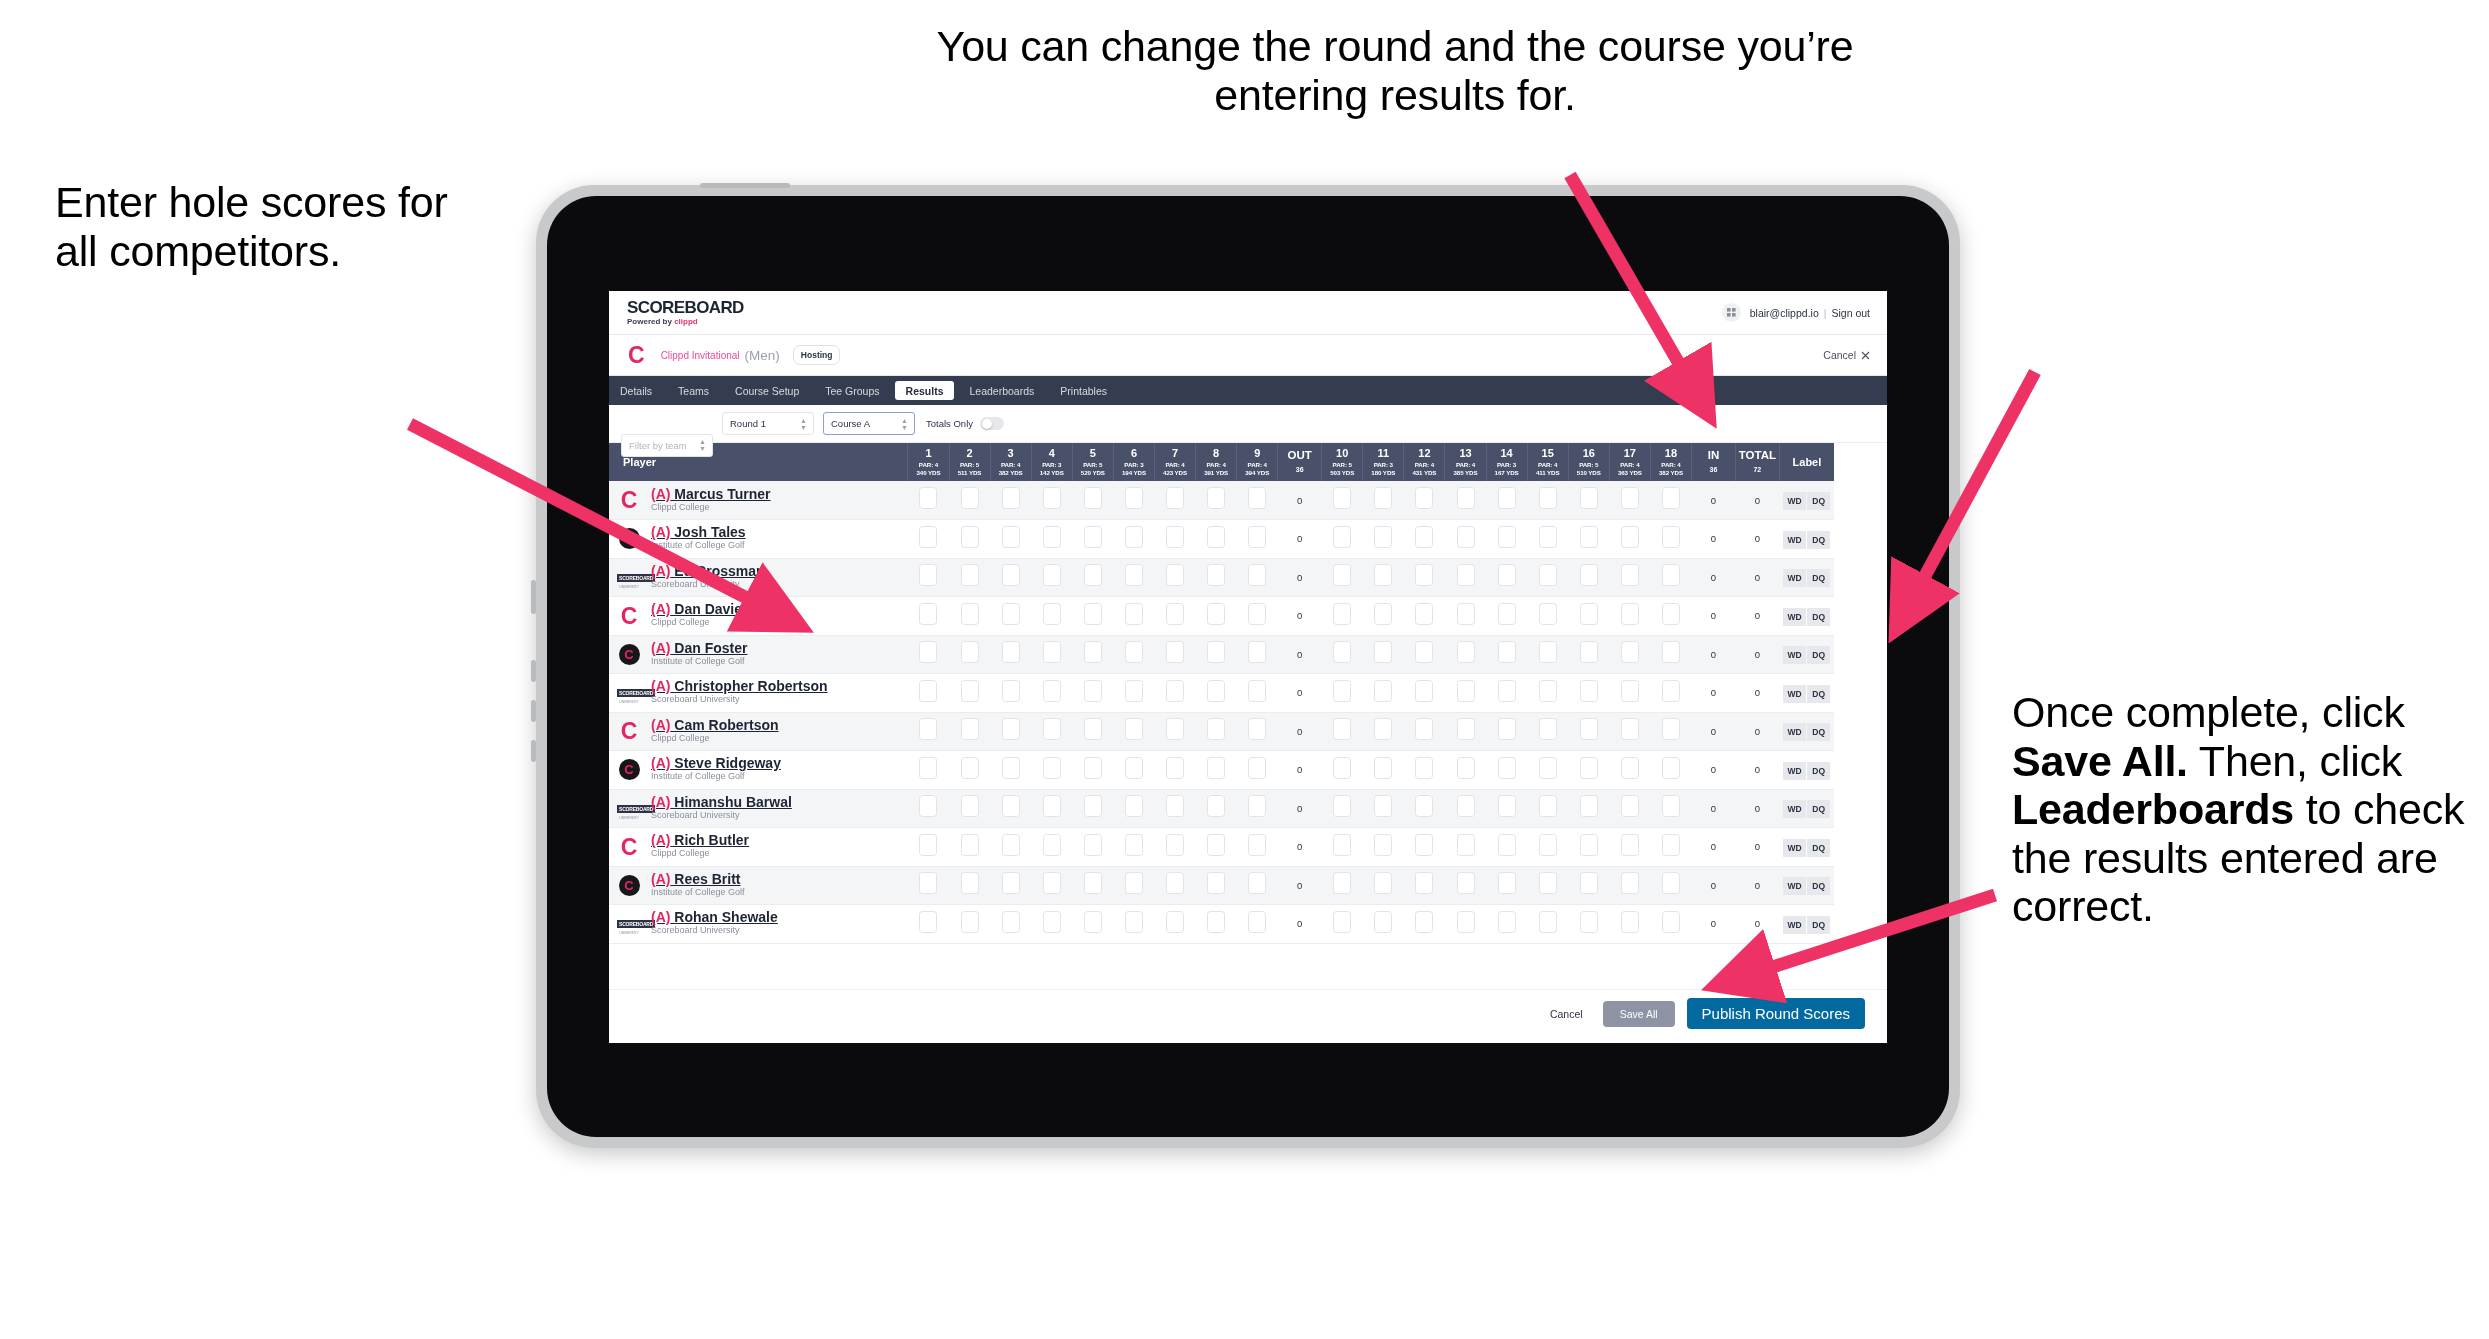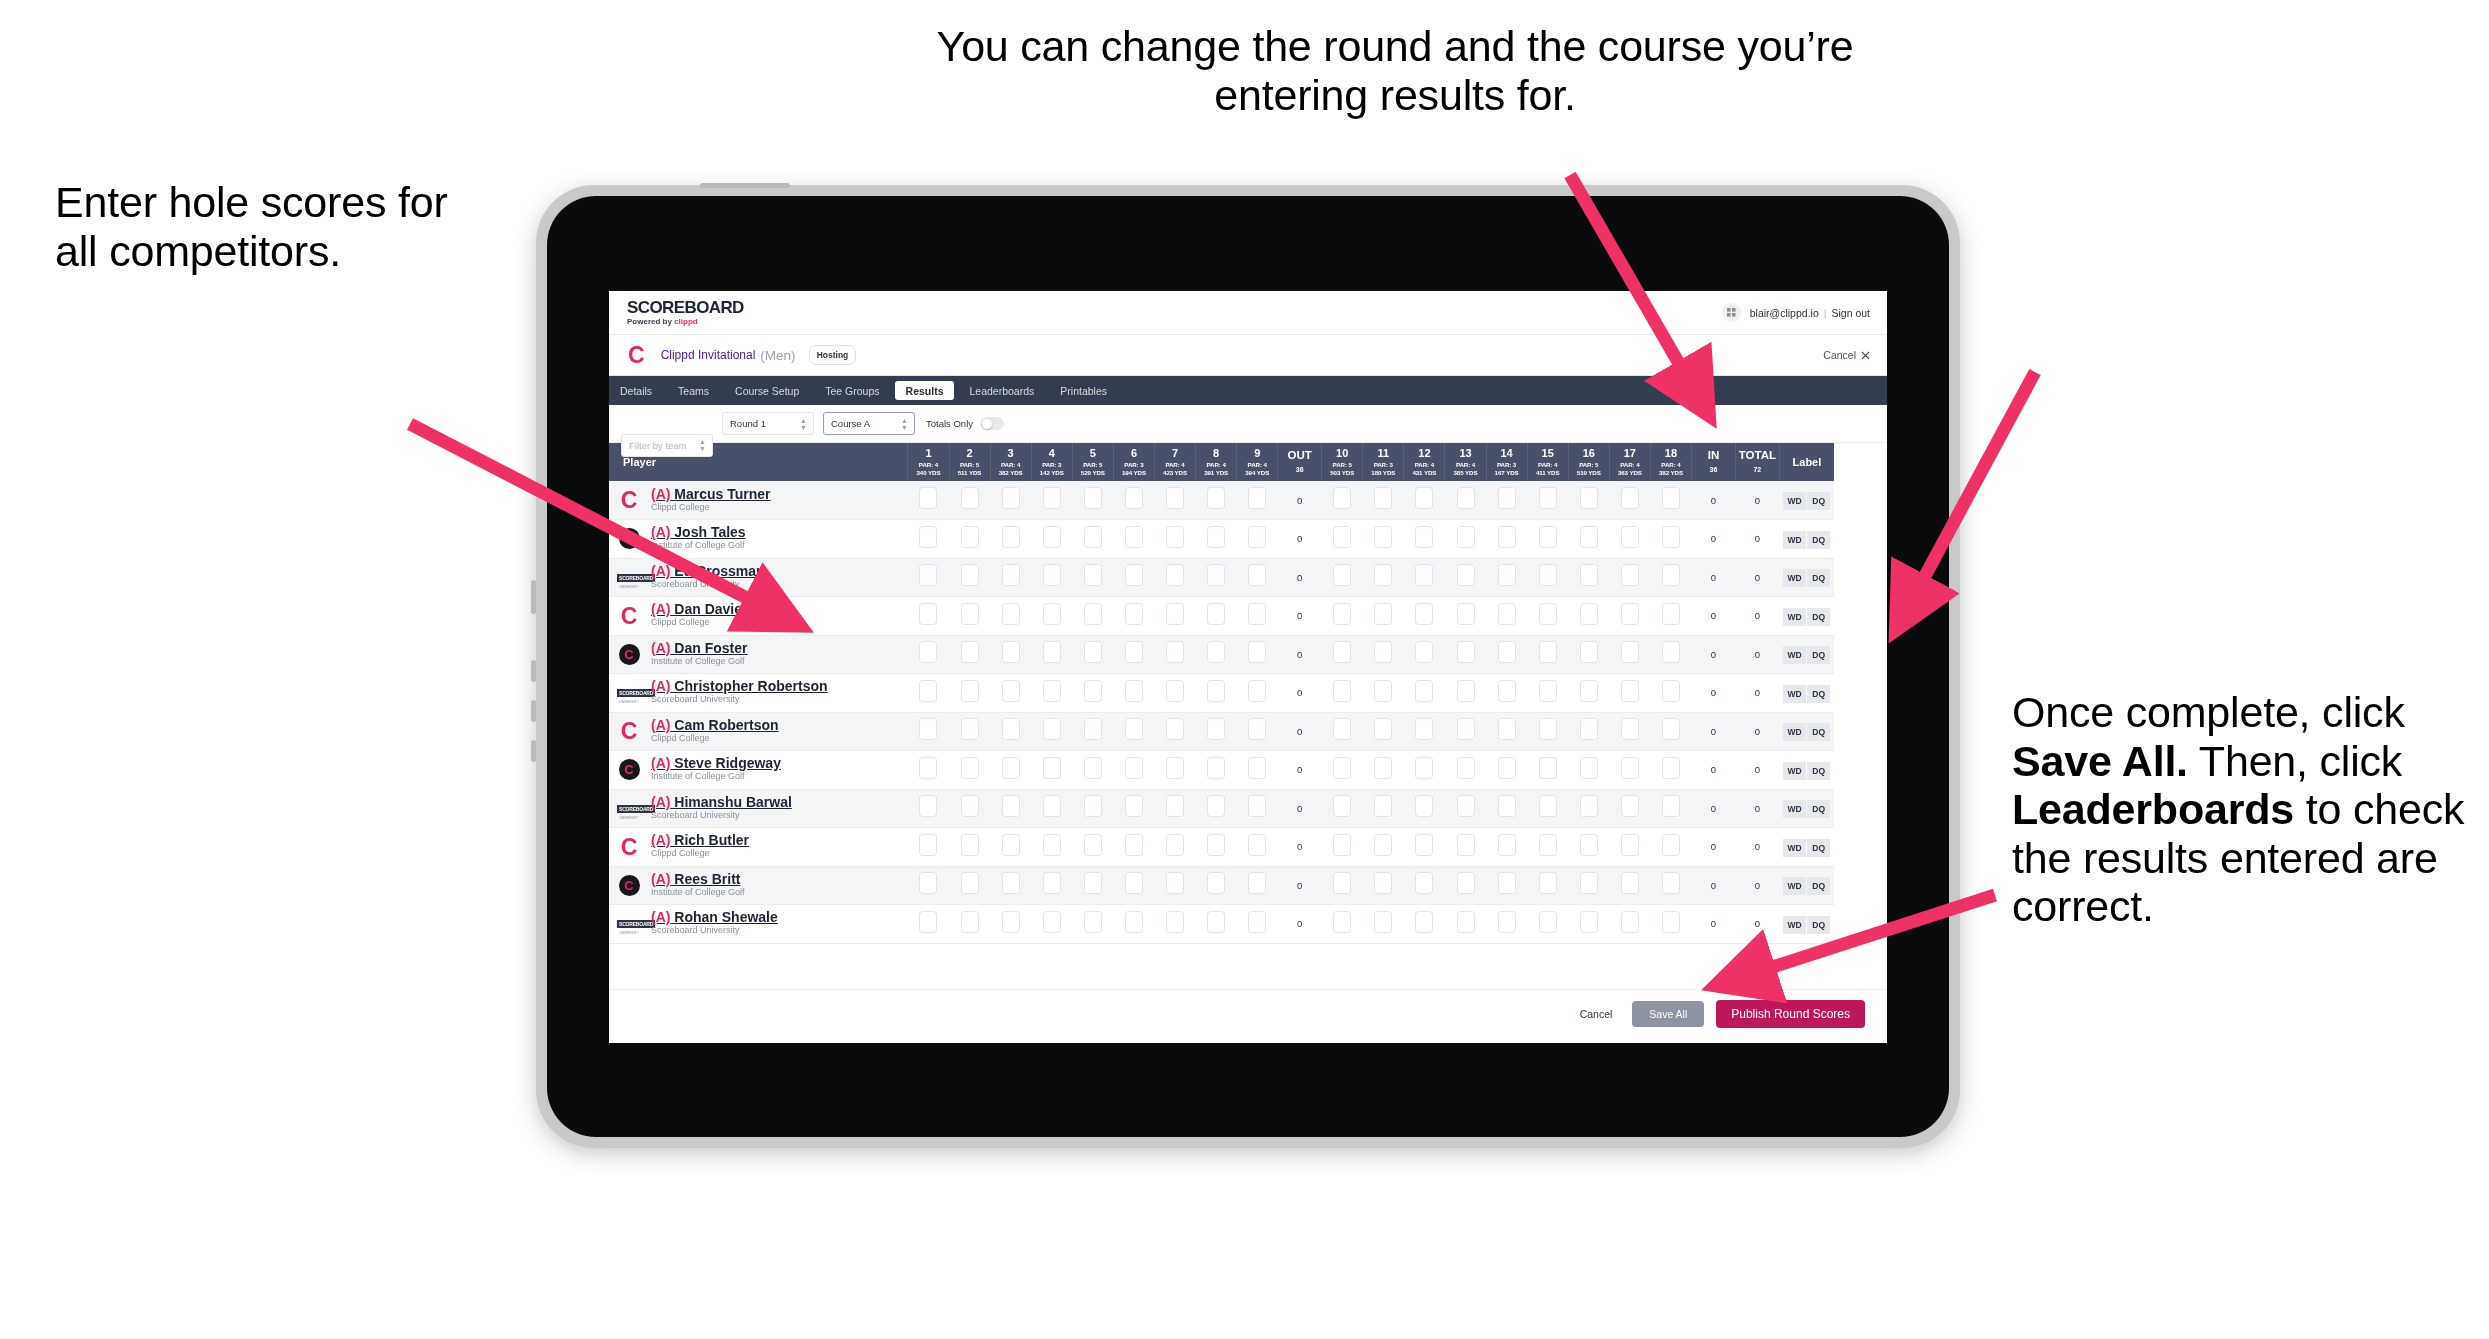--- a/index.html
+++ b/index.html
@@ -94,21 +94,21 @@
 
   
   .tbar {
     height:40px; background:#fff; display:flex; align-items:center;
     border-bottom:1px solid #e7e8ea; position:relative;
   }
   .tbar-logo {
     margin-left:19px; font-size:23px; font-weight:bold; color:#e5255e;
     font-family:"Liberation Sans",sans-serif; line-height:20px;
   }
-  .tbar-title { margin-left:16px; font-size:12px; color:#4c1d95; font-weight:500; }
+  .tbar-title { margin-left:16px; font-size:10px; color:#ec4899; font-weight:500; }
   .tbar-gender { font-size:13.5px; color:#9aa0ae; margin-left:5px; }
   .tbar-badge {
     margin-left:13px; font-size:8.5px; font-weight:bold; color:#2d3344;
     border:1px solid #dfe1e5; border-radius:7px; padding:4px 7px;
   }
   .tbar-cancel {
     position:absolute; right:17px; font-size:10.5px; color:#4a5060;
     display:flex; align-items:center; gap:5px; cursor:pointer;
   }
 
@@ -211,21 +211,21 @@
   .actionbar {
     height:48px; background:#fff; border-top:1px solid #edeff2;
     display:flex; align-items:center; justify-content:flex-end; padding-right:22px; gap:12px;
   }
   .btn-cancel { font-size:10.5px; color:#2d3344; cursor:pointer; padding:0 8px; }
   .btn-save {
     background:#8e94a3; color:#fff; font-size:10.5px; border-radius:4px;
     padding:7px 17px; cursor:pointer;
   }
   .btn-publish {
-    background:#be185d; color:#fff; font-size:12px; border-radius:4px;
+    background:#0369a1; color:#fff; font-size:15px; border-radius:4px;
     padding:7px 15px; cursor:pointer;
   }
 </style>
 </head>
 <body>
 
 <div class="stage">
 
   <div class="anno" id="anno-left">Enter hole scores for all competitors.</div>
   <div class="anno" id="anno-top">You can change the round and the course you’re entering results for.</div>

